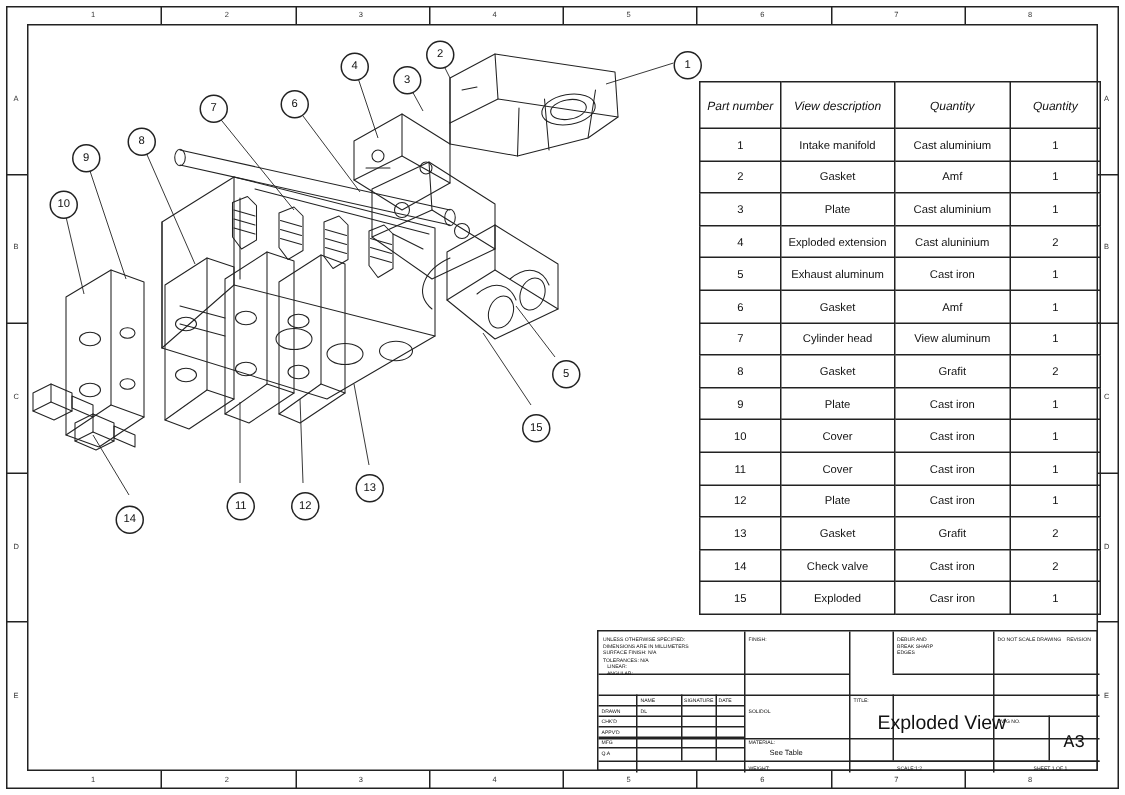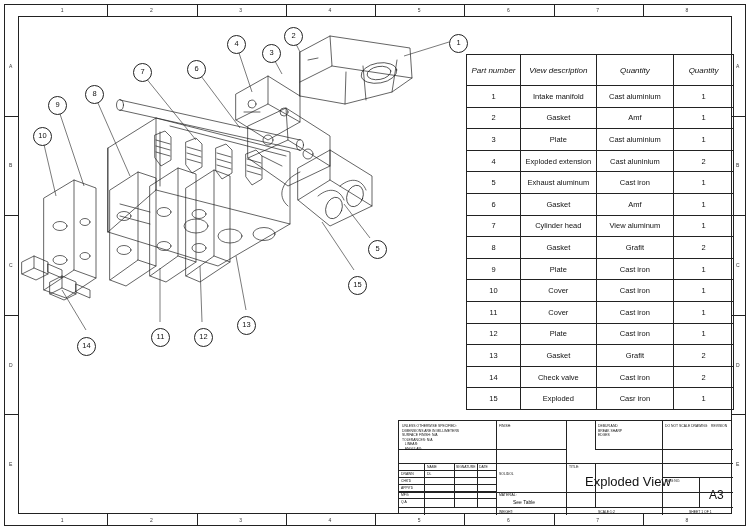--- a/index.html
+++ b/index.html
@@ -400,20 +400,20 @@
     <div class="tb-txt" style="left:2px;top:72px;">MFG</div>
     <div class="tb-txt" style="left:2px;top:79px;">Q.A</div>
 
     <div class="tb-txt" style="left:170px;top:44px;">TITLE:</div>
     <div class="tb-txt big" style="left:186px;top:52px;">Exploded View</div>
 
     <div class="tb-txt" style="left:100px;top:72px;">MATERIAL:</div>
     <div class="tb-txt med" style="left:114px;top:78px;">See Table</div>
 
     <div class="tb-txt" style="left:266px;top:58px;">DWG NO.</div>
-    <div class="tb-txt a3" style="left:310px;top:66px;">A3</div>
+    <div class="tb-txt a3" style="left:310px;top:66px;font-family:Liberation Mono, monospace;">A3</div>
 
     <div class="tb-txt" style="left:100px;top:89px;">WEIGHT:</div>
     <div class="tb-txt" style="left:199px;top:89px;">SCALE:1:2</div>
     <div class="tb-txt" style="left:290px;top:89px;">SHEET 1 OF 1</div>
   </div>
 
 </div>
 
 </body></html>

